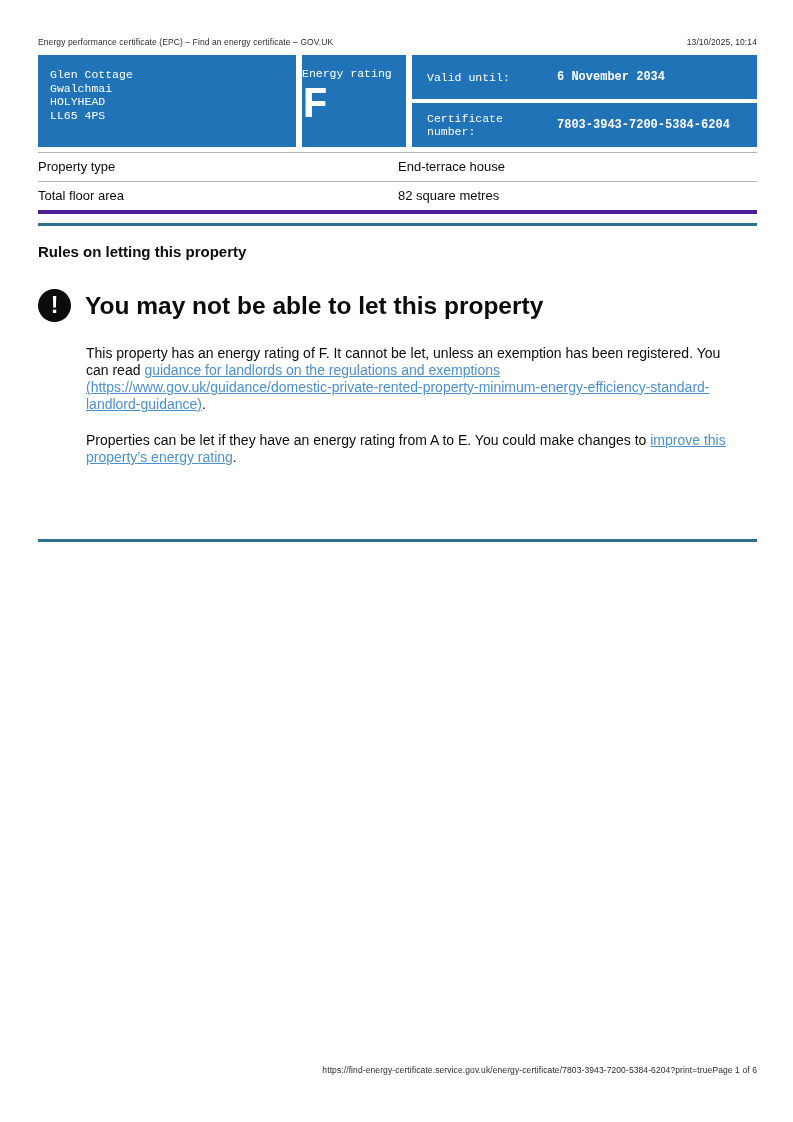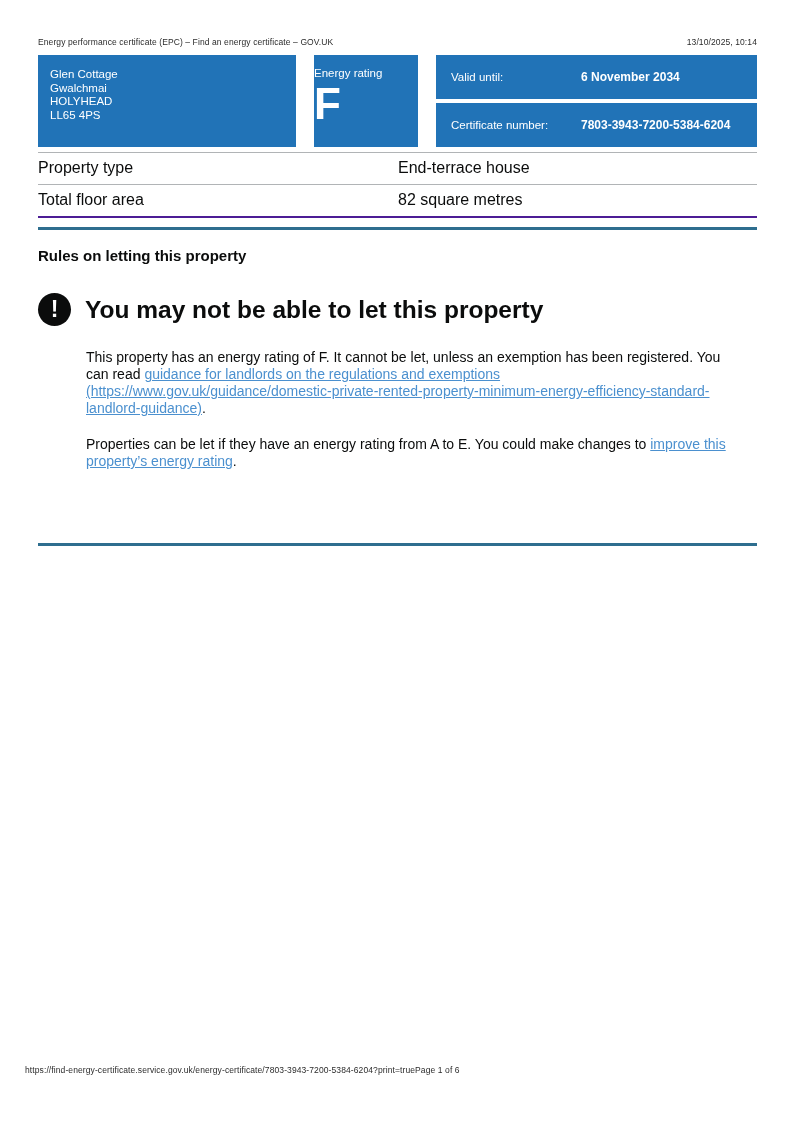--- a/index.html
+++ b/index.html
@@ -14,36 +14,36 @@
   .page { position: relative; width: 793px; height: 1122px; }
 
   
   .print-header {
     padding: 37px 36px 0 38px;
     display: flex; justify-content: space-between;
     font-size: 8.5px; color: #2b2b2b; letter-spacing: 0.1px;
   }
   .print-footer {
     position: absolute; left: 25px; right: 36px; top: 1065px;
-    display: flex; justify-content: flex-start;
+    display: flex; justify-content: flex-end;
     font-size: 8.5px; color: #2b2b2b; letter-spacing: 0.1px;
   }
 
   
   .banner {
     margin: 28px 36px 0 38px;
     background: #0b0c0c; color: #ffffff;
     padding: 9px 15px;
     font-size: 19px; font-weight: bold; line-height: 21px;
   }
 
   
   .summary-row {
     margin: 8px 36px 0 38px;
-    display: flex; gap: 18px; height: 92px;
+    display: flex; gap: 6px; height: 92px; font-family: Liberation Mono, monospace;
   }
   .bluebox { background: #2173b7; color: #ffffff; }
   .address-box {
     width: 258px; flex: 0 0 258px;
     padding: 13px 12px;
     font-size: 11.5px; line-height: 13.5px;
   }
   .rating-box {
     width: 104px; flex: 0 0 104px;
     text-align: left; padding-top: 12px;
@@ -54,22 +54,22 @@
   .info-box {
     flex: 1; display: flex; align-items: center;
     padding: 0 15px; font-size: 11.5px;
   }
   .info-label { width: 130px; flex: 0 0 130px; }
   .info-value { font-weight: bold; font-size: 12px; }
 
   
   .prop-table {
     margin: 5px 36px 0 38px;
-    border-bottom: 2px solid #4c1d95;
-    font-size: 16px;
+    border-bottom: 4px solid #4c1d95;
+    font-size: 13px;
   }
   .prop-row {
     display: flex; border-top: 1px solid #b1b4b6;
     padding: 6px 0 7px 0;
   }
   .prop-label { flex: 0 0 360px; }
 
   .divider {
     margin: 9px 36px 0 38px;
     height: 3px; background: #2e6e8f;

